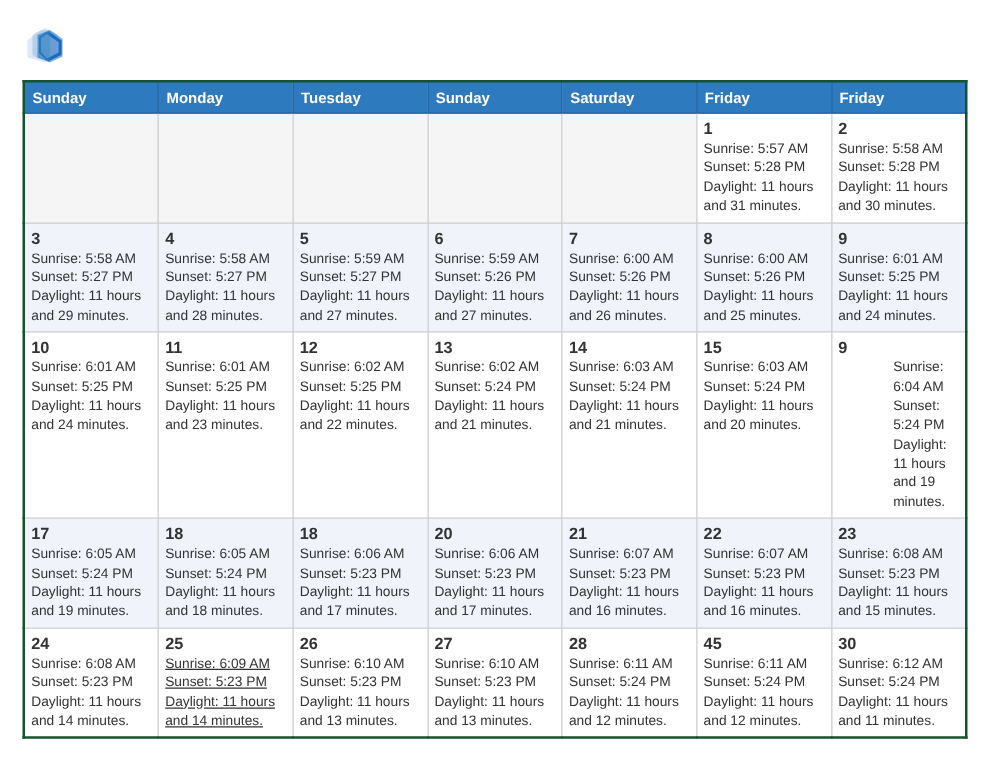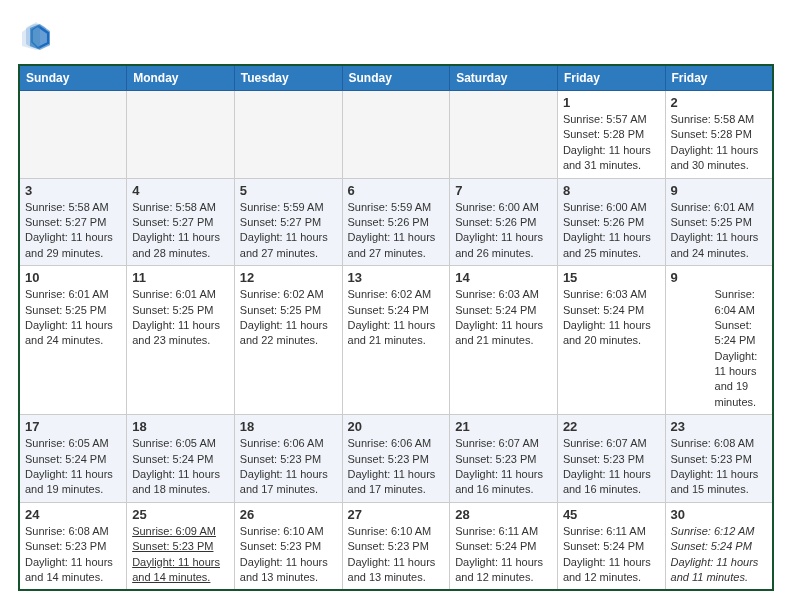--- a/index.html
+++ b/index.html
@@ -360,21 +360,21 @@
           </td>
           <td>
             <span class="day-num">45</span>
             <div class="day-info" style="white-space: pre-line;">Sunrise: 6:11 AM
 Sunset: 5:24 PM
 Daylight: 11 hours
 and 12 minutes.</div>
           </td>
           <td>
             <span class="day-num">30</span>
-            <div class="day-info" style="white-space: pre-line; font-style: italic;">Sunrise: 6:12 AM
+            <div class="day-info" style="white-space: pre-line;">Sunrise: 6:12 AM
 Sunset: 5:24 PM
 Daylight: 11 hours
 and 11 minutes.</div>
           </td>
         </tr>
       </tbody>
   </table>
 </div>
 
 </body></html>

